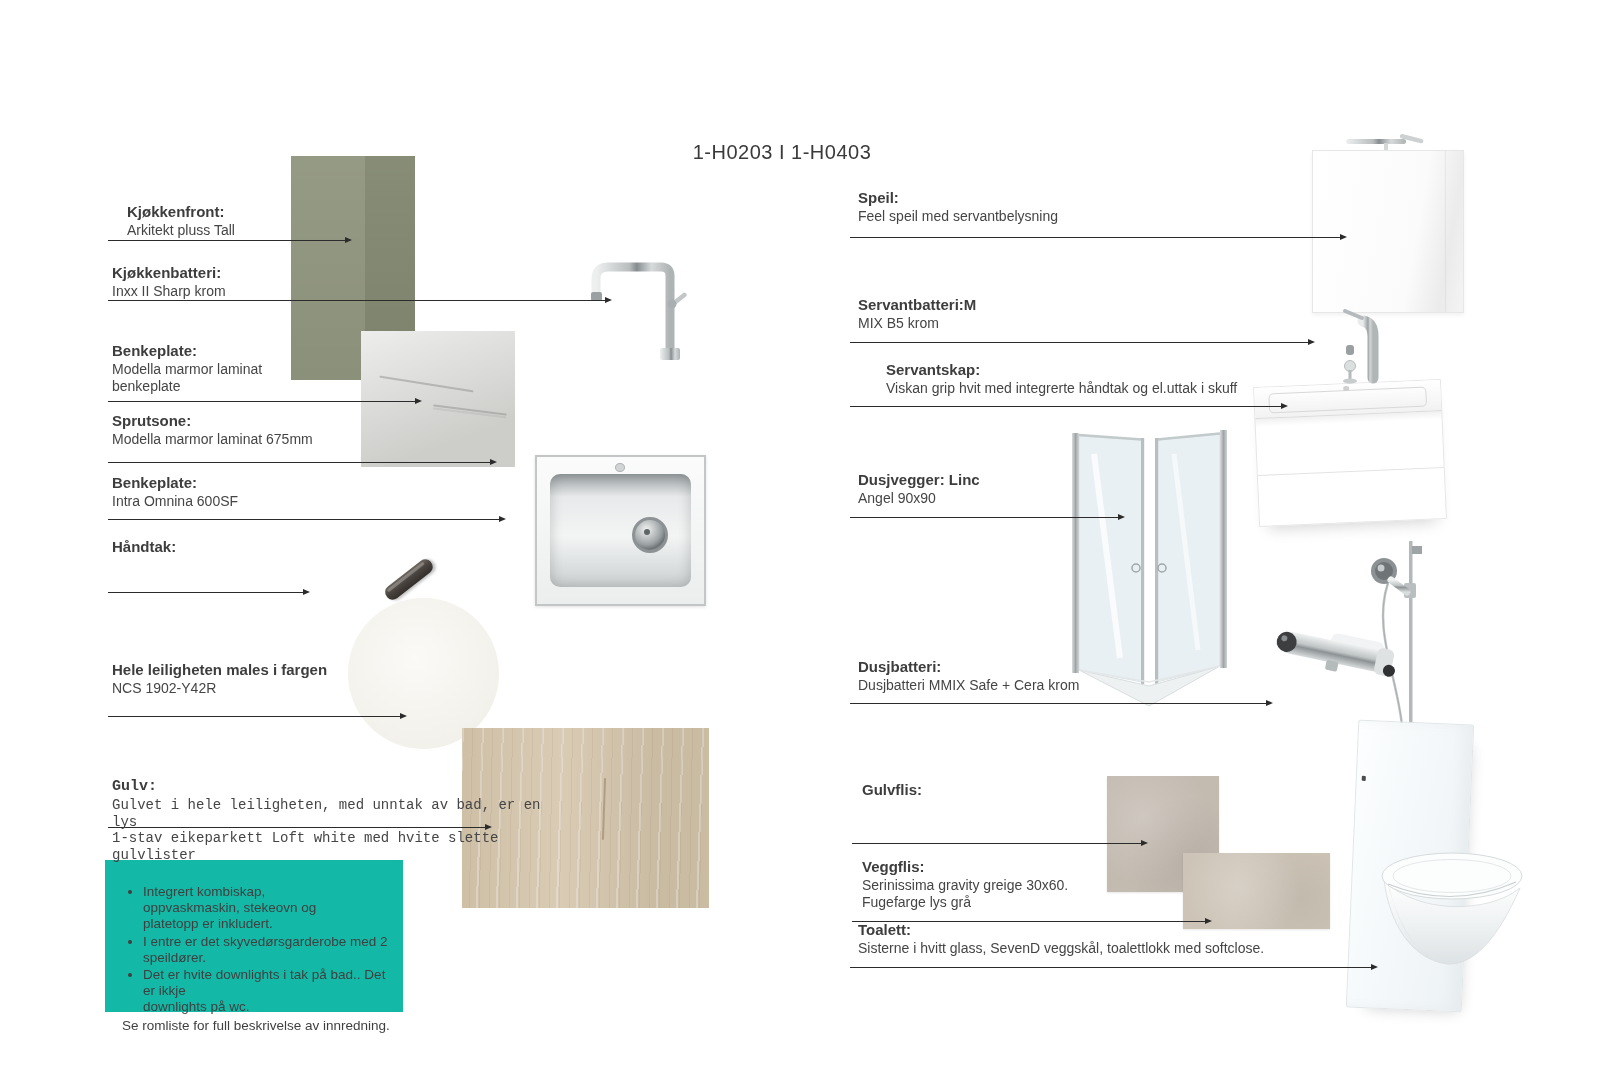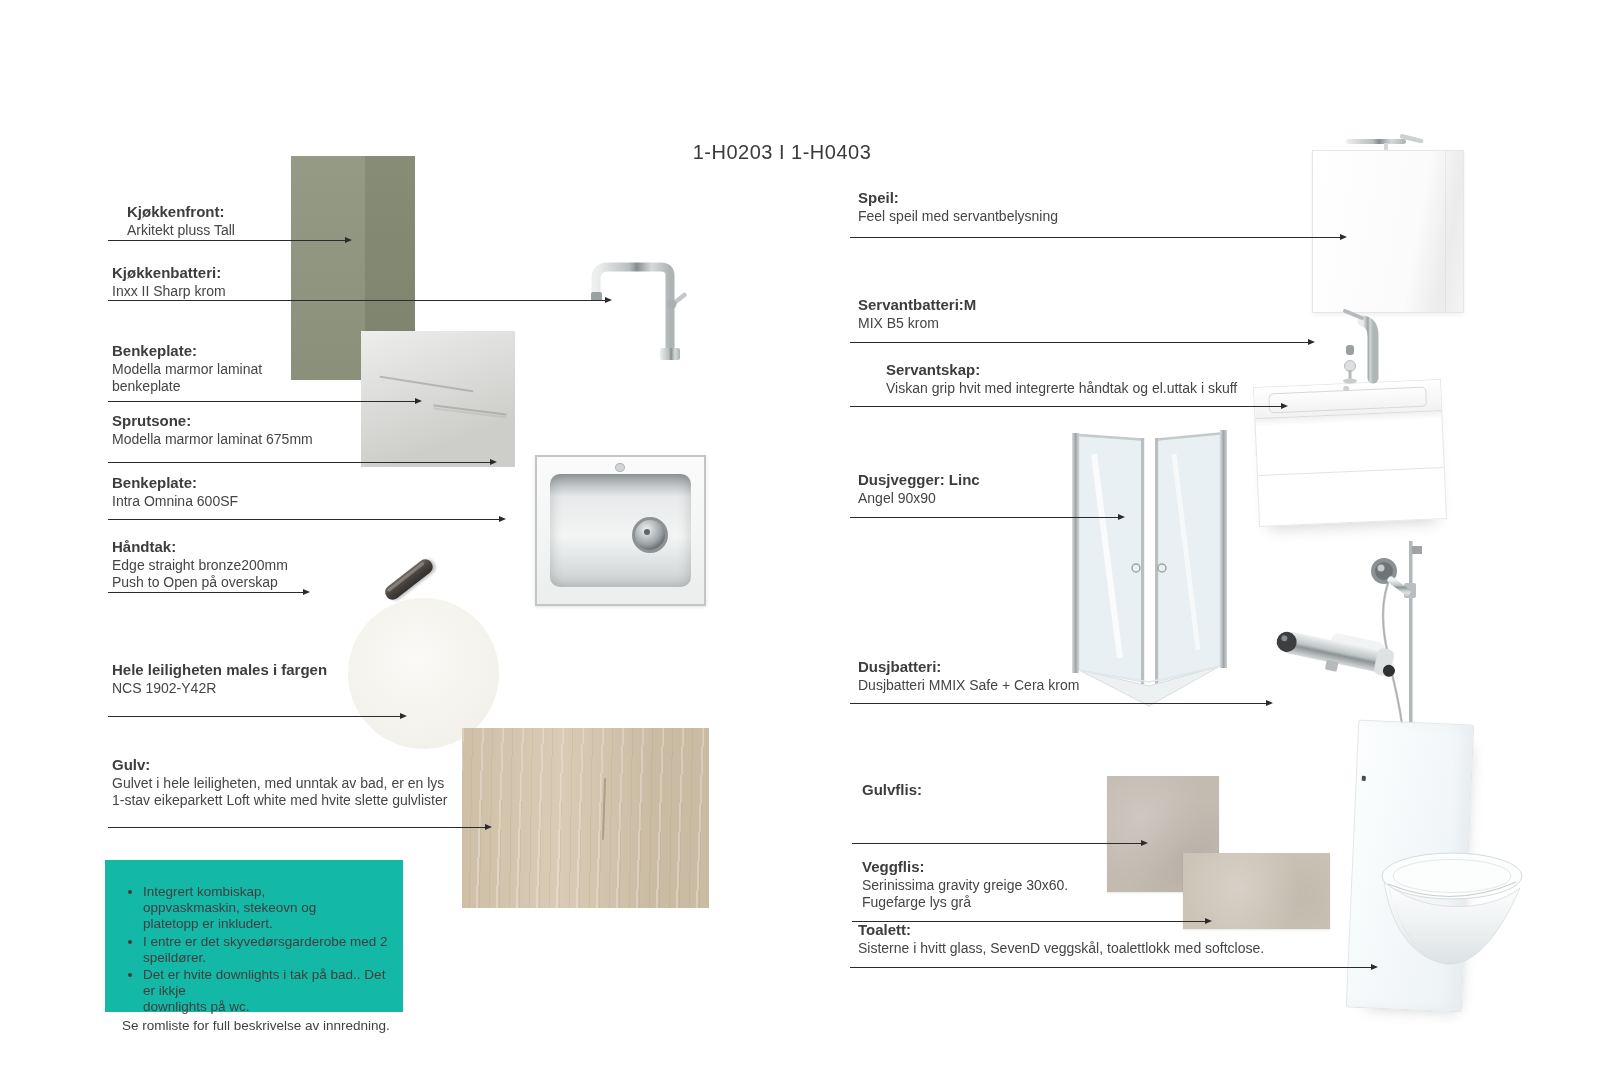--- a/index.html
+++ b/index.html
@@ -294,28 +294,26 @@
 <div class="item" style="left:112px;top:412px;width:280px;">
   <div class="lbl">Sprutsone:</div>
   <div class="desc">Modella marmor laminat 675mm</div>
 </div>
 <div class="item" style="left:112px;top:474px;width:280px;">
   <div class="lbl">Benkeplate:</div>
   <div class="desc">Intra Omnina 600SF</div>
 </div>
 <div class="item" style="left:112px;top:538px;width:280px;">
   <div class="lbl">Håndtak:</div>
-  <div class="desc">Edge straight bronze200mm
-Push to Open på overskap</div>
 </div>
 <div class="item" style="left:112px;top:661px;width:300px;">
   <div class="lbl">Hele leiligheten males i fargen</div>
   <div class="desc">NCS 1902-Y42R</div>
 </div>
-<div class="item" style="left:112px;top:756px;width:440px;">
+<div class="item" style="left:112px;top:778px;width:440px;font-family:Liberation Mono, monospace;">
   <div class="lbl">Gulv:</div>
   <div class="desc">Gulvet i hele leiligheten, med unntak av bad, er en lys
 1-stav eikeparkett Loft white med hvite slette gulvlister</div>
 </div>
 
 <div class="item" style="left:858px;top:189px;width:320px;">
   <div class="lbl">Speil:</div>
   <div class="desc">Feel speil med servantbelysning</div>
 </div>
 <div class="item" style="left:858px;top:296px;width:320px;">

